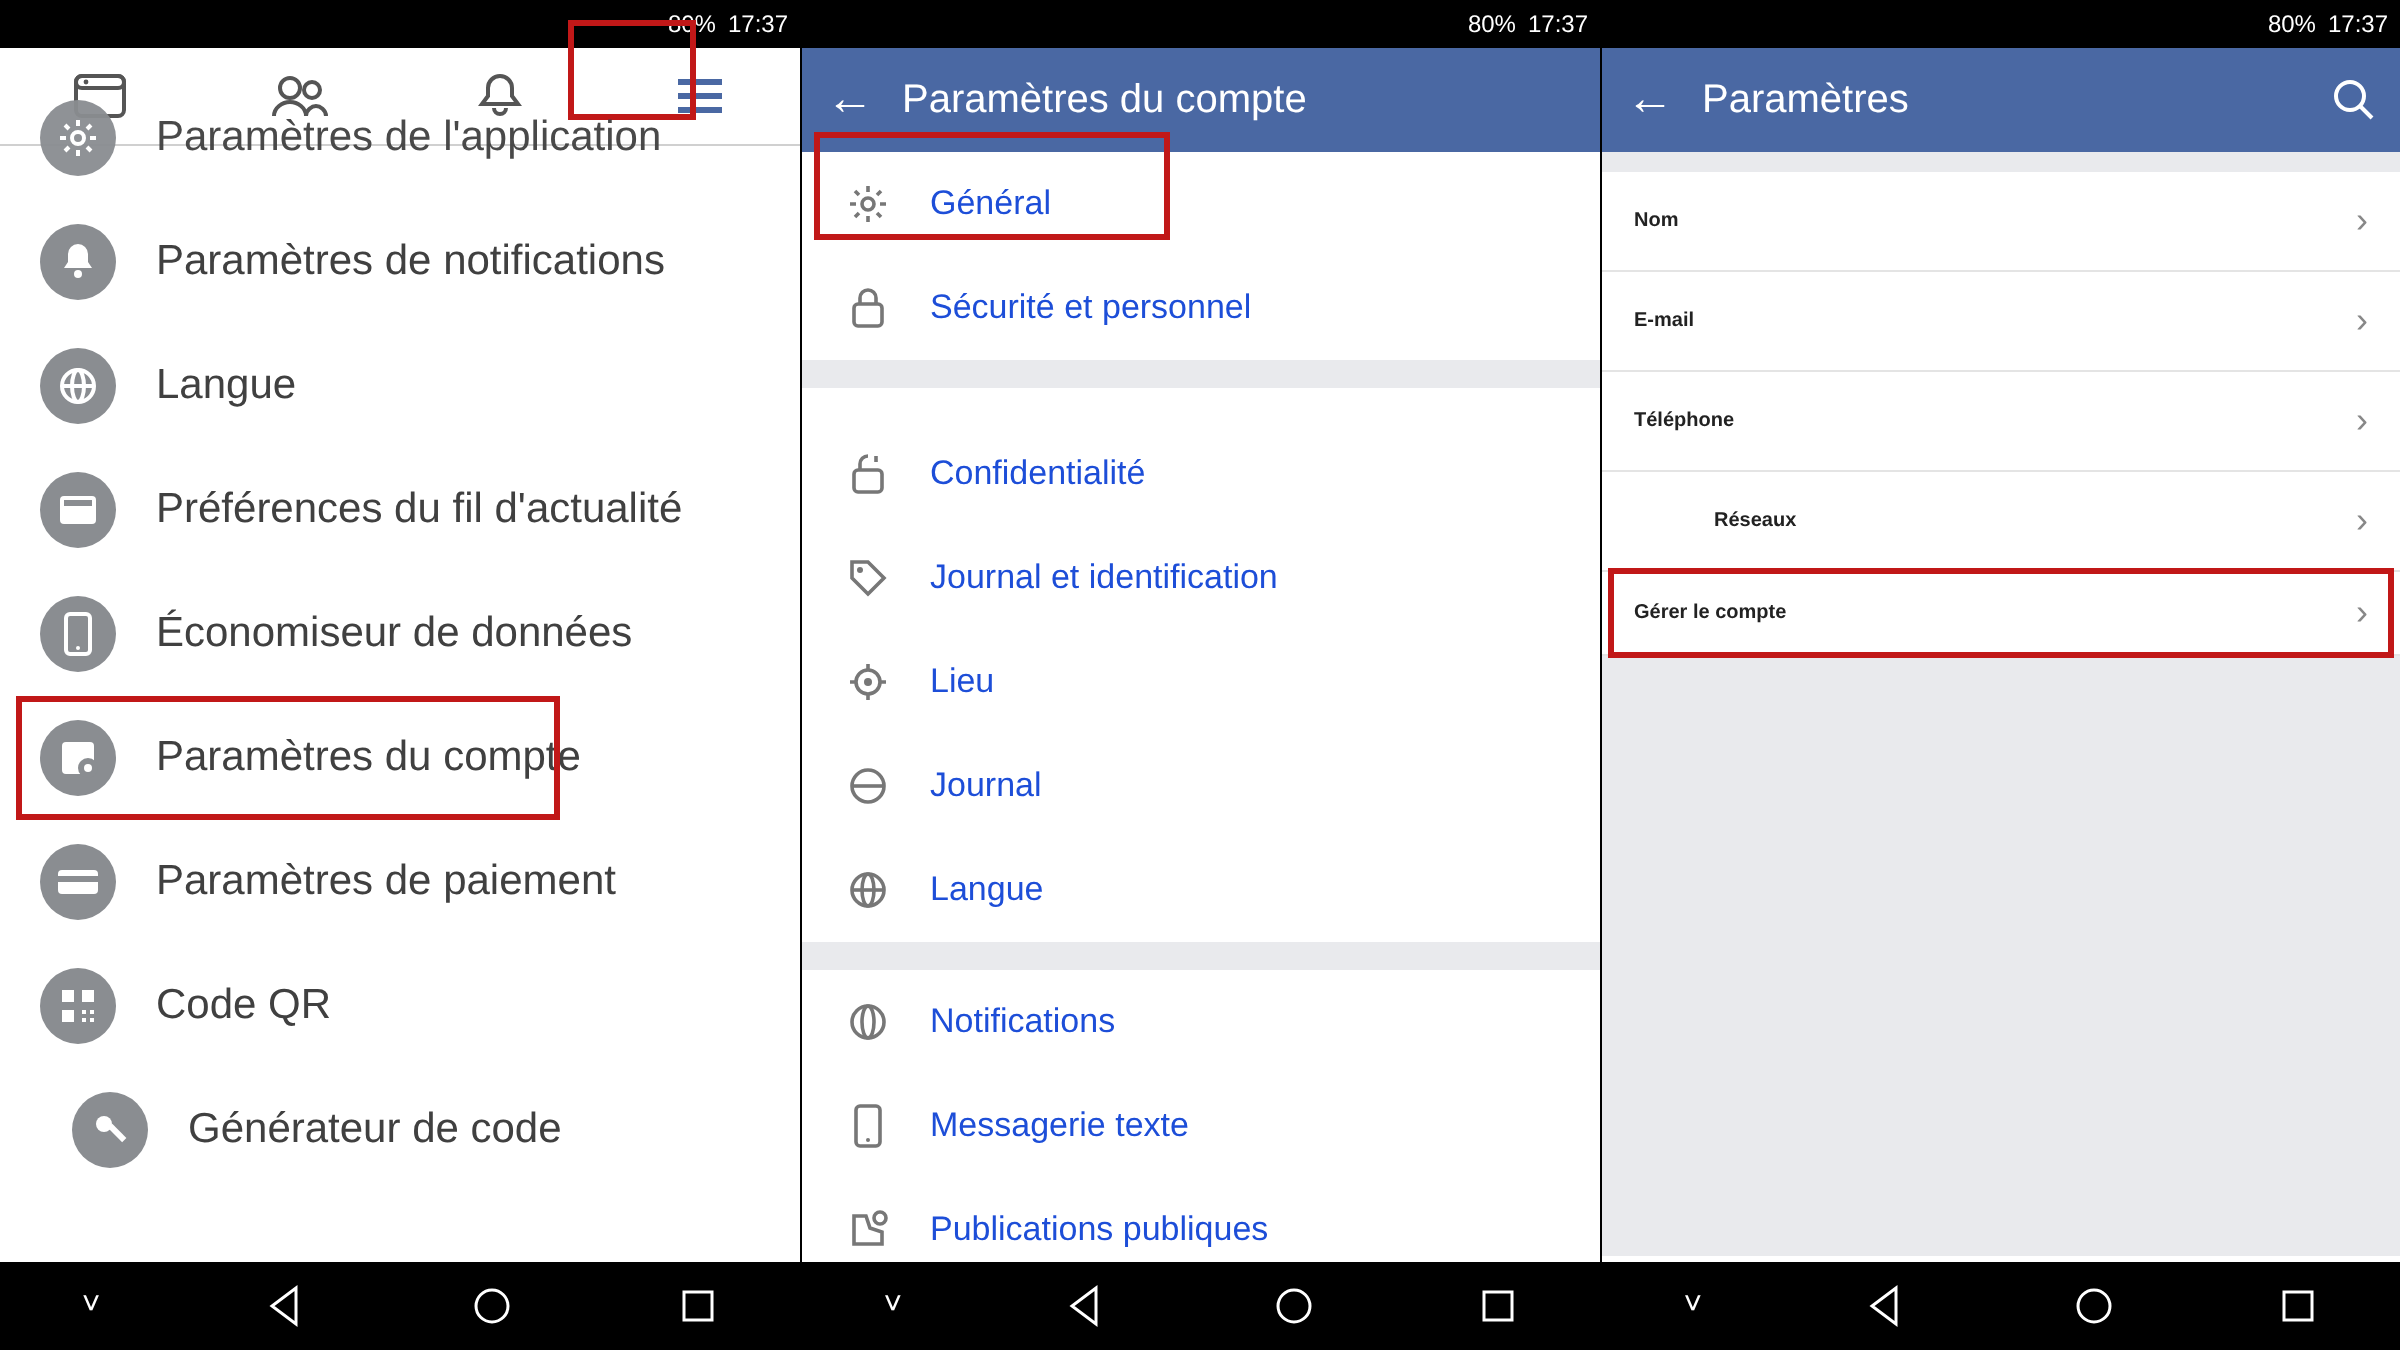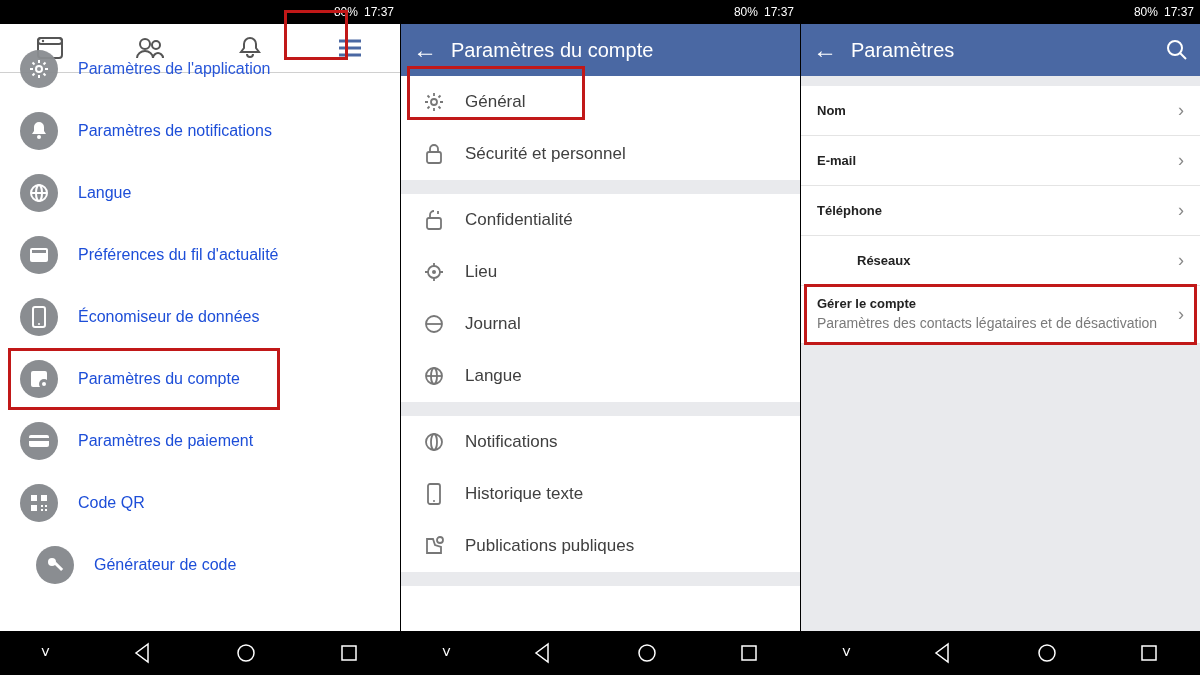--- a/index.html
+++ b/index.html
@@ -9,29 +9,29 @@
 .status-bar{height:24px;background:#000;color:#a0a0a0;font-size:12px;display:flex;align-items:center;justify-content:flex-end;padding:0 6px;gap:6px;}
 .status-bar span{color:#fff;}
 .blue-header{height:52px;background:#4a68a3;color:#fff;display:flex;align-items:center;padding:0 12px;gap:14px;font-size:20px;}
 .blue-header .spacer{flex:1;}
 .redbox{border:3px solid #c11818;box-sizing:border-box;position:absolute;pointer-events:none;}
 .tab-bar{height:48px;border-bottom:1px solid #d0d0d0;display:flex;align-items:center;justify-content:space-around;}
 .tab{flex:1;display:flex;align-items:center;justify-content:center;height:100%;}
 .menu-list{position:absolute;left:0;right:0;top:72px;}
 .menu-row{display:flex;align-items:center;height:62px;padding:0 20px;gap:20px;}
 .menu-row .circle{width:38px;height:38px;border-radius:50%;background:#8a8d91;display:flex;align-items:center;justify-content:center;color:#fff;flex:0 0 38px;}
-.menu-row .label{font-size:16px;color:#1d4ed8;}
+.menu-row .label{font-size:21px;color:#404040;}
 .acct-list{position:absolute;left:0;right:0;top:76px;}
 .acct-row{display:flex;align-items:center;height:52px;padding:0 20px;gap:18px;}
 .acct-row .icon{width:26px;display:flex;align-items:center;justify-content:center;flex:0 0 26px;color:#777;}
-.acct-row .label{font-size:17px;color:#404040;}
+.acct-row .label{font-size:17px;color:#1d4ed8;}
 .sep{height:14px;background:#e9eaed;}
 .gen-list{position:absolute;left:0;right:0;top:76px;background:#e9eaed;}
 .gen-row{background:#fff;border-bottom:1px solid #e4e4e4;padding:14px 16px;display:flex;align-items:center;}
-.gen-row .title{font-size:13px;font-weight:700;color:#222;}
+.gen-row .title{font-size:10px;font-weight:700;color:#222;}
 .gen-row .sub{font-size:14px;color:#7a7a7a;margin-top:4px;line-height:1.25;}
 .gen-row .chev{color:#888;font-size:18px;margin-left:auto;}
 .nav-bar{position:absolute;bottom:0;left:0;right:0;height:44px;background:#000;display:flex;align-items:center;justify-content:space-around;color:#fff;}
 .nav-bar svg{display:block;}
 </style>
 </head>
 <body>
 
 <div class="triptych">
 
@@ -209,34 +209,44 @@
       <div class="icon">
             <svg width="18" height="22" viewBox="0 0 18 22">
               <rect x="2" y="9" width="14" height="11" rx="2" fill="none" stroke="#777" stroke-width="1.8"></rect>
               <path d="M5 9V6a4 4 0 0 1 8 0v3" fill="none" stroke="#777" stroke-width="1.8"></path>
             </svg>
           </div>
       <div class="label">Sécurité et personnel</div>
 
     </div>
         <div class="sep"></div>
-        <div class="acct-row" style="position:relative;">
+        <div class="acct-row" style="position:relative;margin-top:17px;">
       <div class="icon">
             <svg width="18" height="22" viewBox="0 0 18 22">
               <rect x="2" y="9" width="14" height="11" rx="2" fill="none" stroke="#777" stroke-width="1.8"></rect>
               <path d="M5 9V6a4 4 0 0 1 4-4" fill="none" stroke="#777" stroke-width="1.8"></path>
               <path d="M13 2v3" stroke="#777" stroke-width="1.8"></path>
             </svg>
           </div>
       <div class="label">Confidentialité</div>
 
     </div>
         <div class="acct-row" style="position:relative;">
       <div class="icon">
             <svg width="22" height="22" viewBox="0 0 22 22">
+              <path d="M3 3h8l8 8-8 8-8-8V3z" fill="none" stroke="#777" stroke-width="1.8"></path>
+              <circle cx="7" cy="7" r="1.5" fill="#777"></circle>
+            </svg>
+          </div>
+      <div class="label">Journal et identification</div>
+
+    </div>
+        <div class="acct-row" style="position:relative;">
+      <div class="icon">
+            <svg width="22" height="22" viewBox="0 0 22 22">
               <circle cx="11" cy="11" r="6" fill="none" stroke="#777" stroke-width="1.8"></circle>
               <circle cx="11" cy="11" r="2" fill="#777"></circle>
               <path d="M11 2v3M11 17v3M2 11h3M17 11h3" stroke="#777" stroke-width="1.8"></path>
             </svg>
           </div>
       <div class="label">Lieu</div>
 
     </div>
         <div class="acct-row" style="position:relative;">
       <div class="icon">
@@ -270,21 +280,21 @@
       <div class="label">Notifications</div>
 
     </div>
         <div class="acct-row" style="position:relative;">
       <div class="icon">
             <svg width="16" height="24" viewBox="0 0 16 24">
               <rect x="2" y="2" width="12" height="20" rx="2" fill="none" stroke="#777" stroke-width="1.8"></rect>
               <circle cx="8" cy="19" r="1" fill="#777"></circle>
             </svg>
           </div>
-      <div class="label">Historique texte</div>
+      <div class="label">Messagerie texte</div>
 
     </div>
         <div class="acct-row" style="position:relative;">
       <div class="icon">
             <svg width="22" height="22" viewBox="0 0 22 22">
               <path d="M4 4h6l2 6 6 2v6H4z" fill="none" stroke="#777" stroke-width="1.8"></path>
               <circle cx="17" cy="5" r="3" fill="none" stroke="#777" stroke-width="1.8"></circle>
             </svg>
           </div>
       <div class="label">Publications publiques</div>
@@ -350,21 +360,20 @@
     <div style="flex:1;margin-left:40px;">
       <div class="title">Réseaux</div>
 
     </div>
     <div class="chev">›</div>
 
   </div>
         <div class="gen-row" style="position:relative;padding:10px 16px;">
     <div style="flex:1;">
       <div class="title">Gérer le compte</div>
-      <div class="sub">Paramètres des contacts légataires et de désactivation</div>
     </div>
     <div class="chev">›</div>
     <div class="redbox" style="left:3px;right:3px;top:-2px;bottom:-2px;"></div>
   </div>
         <div style="height:300px;background:#e9eaed;"></div>
       </div>
     <div class="nav-bar">
       <span>˅</span>
       <svg width="22" height="22">
           <path d="M16 2 L4 11 L16 20 Z" fill="none" stroke="#fff" stroke-width="1.5"></path>

